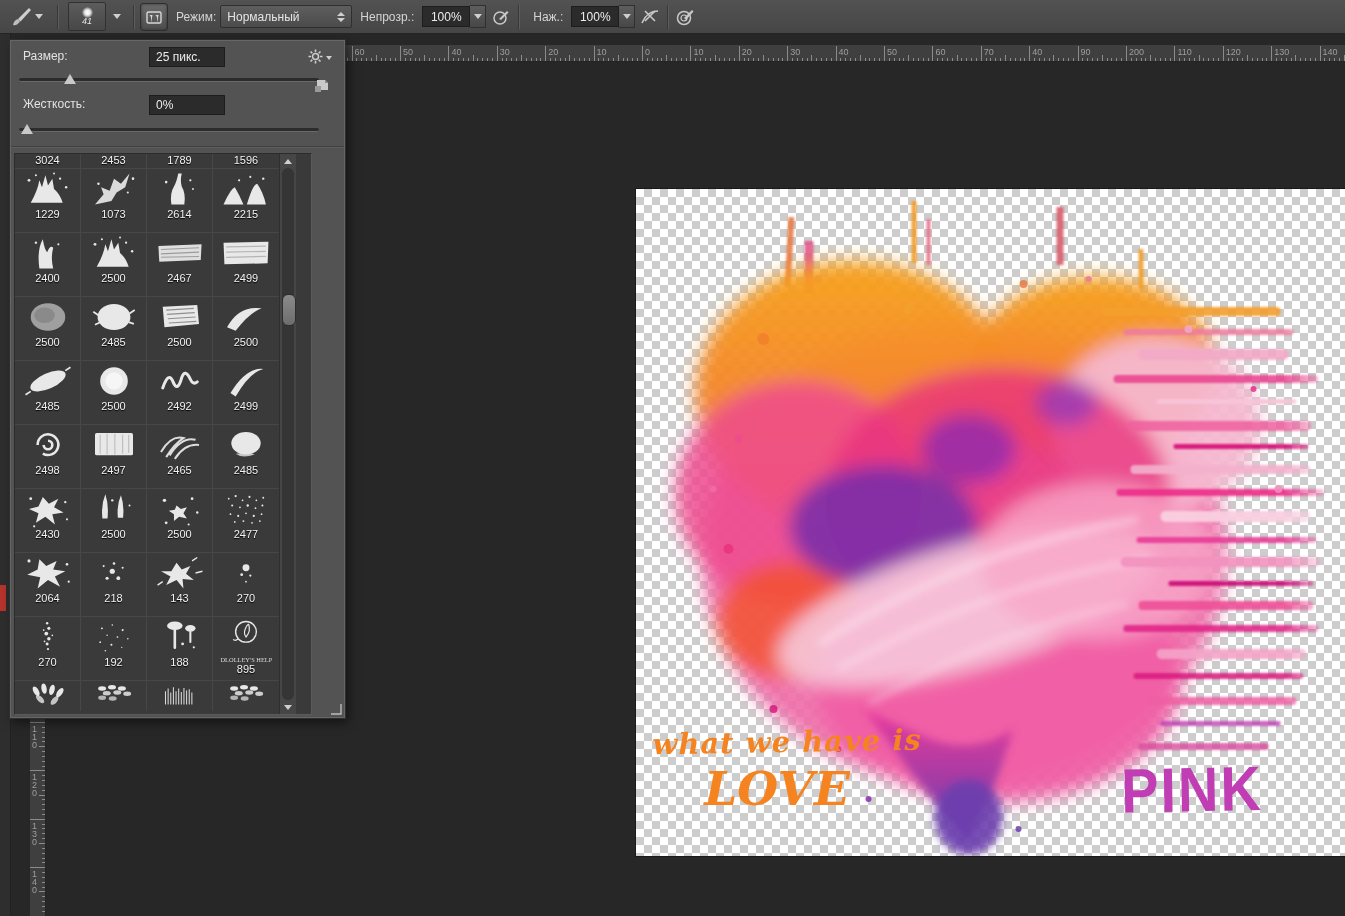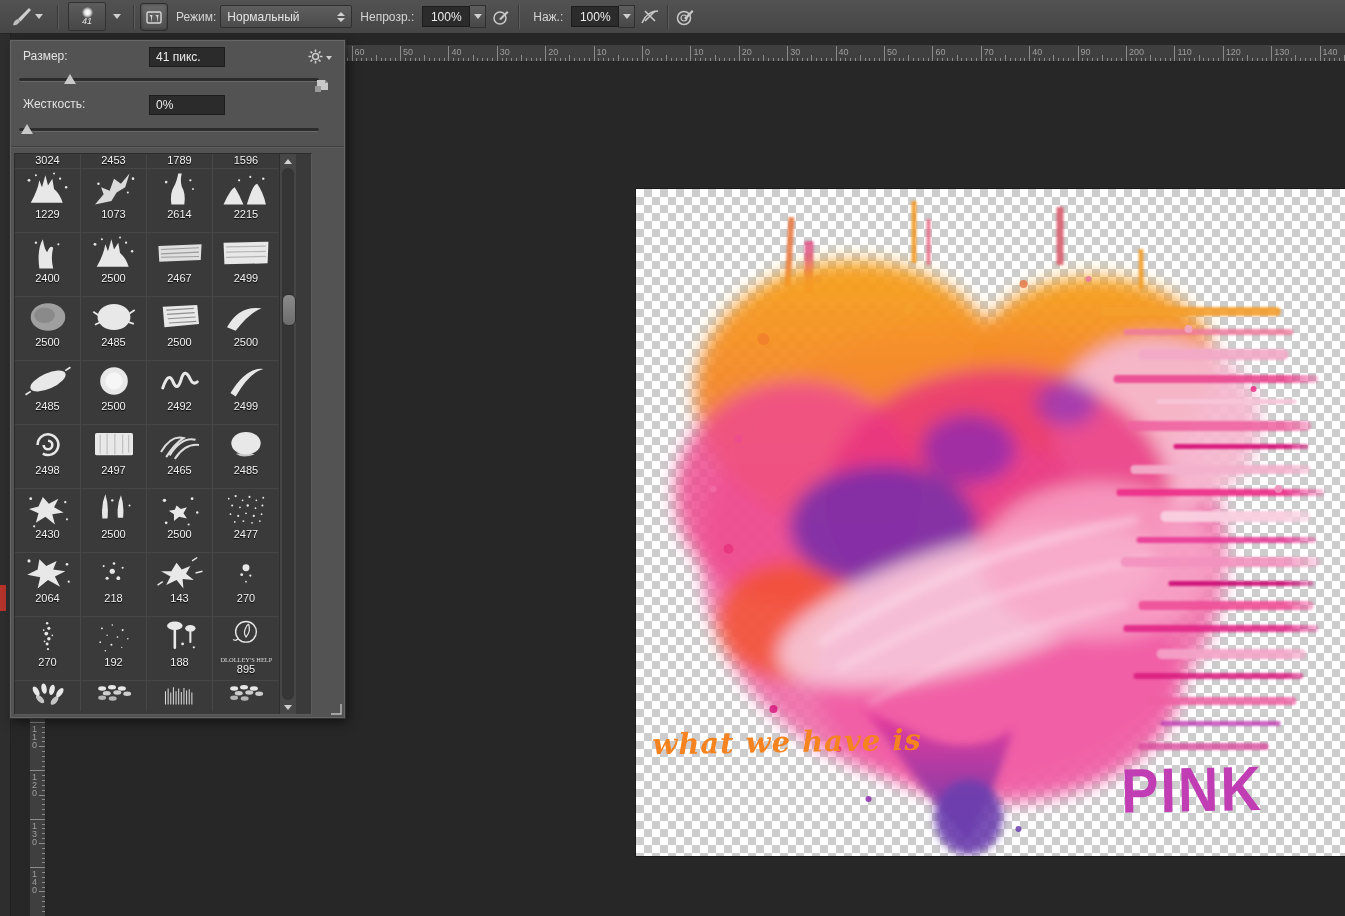--- a/index.html
+++ b/index.html
@@ -742,28 +742,29 @@
           <circle cx="585" cy="200" r="3" fill="#EC2E88"></circle>
         <circle cx="610" cy="300" r="4" fill="#F291BE"></circle>
           <circle cx="150" cy="90" r="4" fill="#F29C2C"></circle>
         <circle cx="45" cy="300" r="3" fill="#F06EA9"></circle>
           <circle cx="200" cy="610" r="3" fill="#8E2BB0"></circle>
         <circle cx="350" cy="640" r="3" fill="#6C3FAE"></circle>
       </g>
     </svg>
 
     <div class="cap1" id="cap1" style="color: rgb(245, 131, 31);">what we have is</div>
+    <div class="cap2" id="cap2" style="color: rgb(245, 131, 31);">LOVE</div>
     <div class="capPink" id="capPink" style="color: rgb(193, 61, 180);">PINK</div>
   </div>
 
   <div class="brush-panel">
     <div class="bp-row" style="top:8px;align-items:flex-end;">
       <span>Размер:</span>
     </div>
-    <div class="bp-val" style="position:absolute;left:138px;top:6px;">41 пикс.</div>
+    <div class="bp-val" style="position:absolute;left:138px;top:6px;">25 пикс.</div>
     <div class="bp-gear">
       <span>
         <svg width="15" height="15" viewBox="0 0 15 15">
           <circle cx="7.5" cy="7.5" r="3" fill="none" stroke="#cfcfcf" stroke-width="1.5"></circle>
           <g stroke="#cfcfcf" stroke-width="1.6">
             <path d="M7.5 0.5 V3 M7.5 12 V14.5 M0.5 7.5 H3 M12 7.5 H14.5 M2.5 2.5 L4.3 4.3 M10.7 10.7 L12.5 12.5 M12.5 2.5 L10.7 4.3 M4.3 10.7 L2.5 12.5"></path>
           </g>
         </svg>
       </span>
       <span class="dd-arrow" style="border-top-width:4px;border-left-width:3px;border-right-width:3px;"></span>

